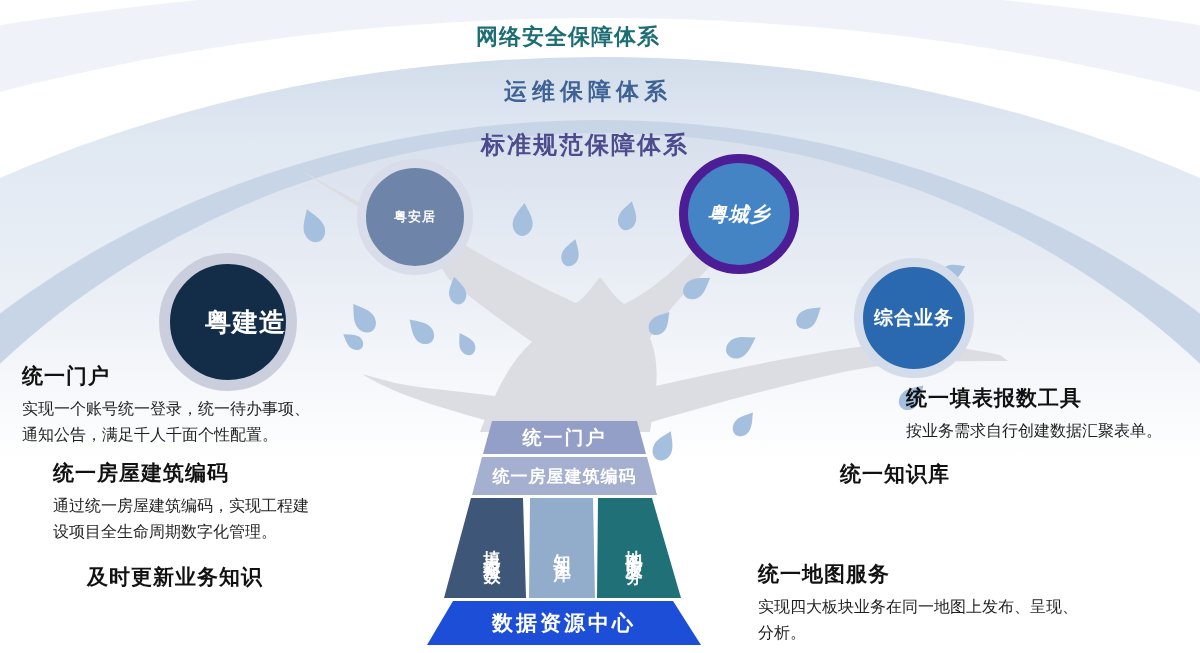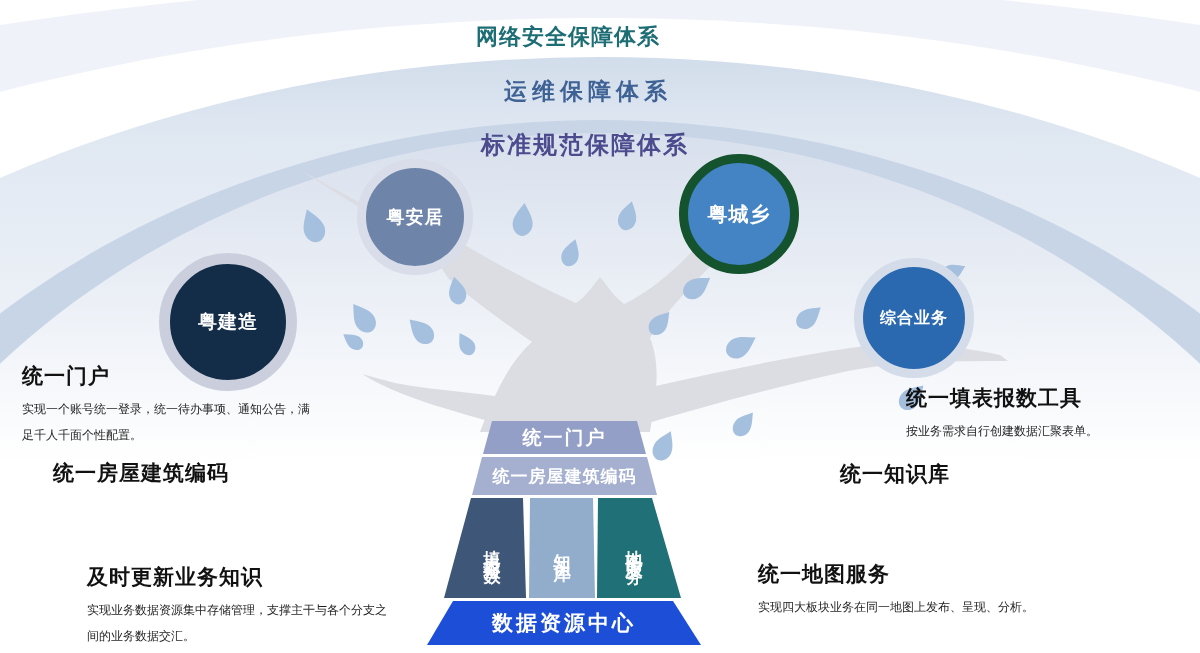--- a/index.html
+++ b/index.html
@@ -14,45 +14,45 @@
     font-weight:bold;white-space:nowrap;z-index:5;
   }
   .arc-1{top:22px;font-size:22px;letter-spacing:1px;transform:translateX(-32px);}
   .arc-2{top:76px;font-size:23px;letter-spacing:5px;transform:translateX(-12px);}
   .arc-3{top:129px;font-size:24px;letter-spacing:2px;transform:translateX(-15px);}
   
   .node{
     position:absolute;border-radius:50%;display:flex;align-items:center;justify-content:center;
     color:#fff;font-weight:bold;z-index:4;letter-spacing:1px;
   }
-  .node-jianzao{left:159px;top:253px;width:116px;height:116px;border:11px solid #cbcfdd;font-size:19px;}
-  .node-anju{left:357px;top:159px;width:98px;height:98px;border:9px solid #d8dde9;font-size:18px;}
-  .node-chengxiang{left:679px;top:154px;width:102px;height:102px;border:9px solid #14532d;font-size:20px;}
-  .node-zonghe{left:854px;top:258px;width:102px;height:102px;border:9px solid #d4dcea;font-size:16px;font-family:Liberation Mono, monospace;}
+  .node-jianzao{left:159px;top:253px;width:116px;height:116px;border:11px solid #cbcfdd;font-size:26px;justify-content:flex-end;}
+  .node-anju{left:357px;top:159px;width:98px;height:98px;border:9px solid #d8dde9;font-size:13px;}
+  .node-chengxiang{left:679px;top:154px;width:102px;height:102px;border:9px solid #4c1d95;font-size:20px;font-style:italic;}
+  .node-zonghe{left:854px;top:258px;width:102px;height:102px;border:9px solid #d4dcea;font-size:19px;font-family:Liberation Mono, monospace;}
   
   .band{
     position:absolute;display:flex;align-items:center;justify-content:center;
     color:#fff;font-weight:bold;z-index:3;
   }
   .band-portal{left:483px;top:421px;width:163px;height:33px;font-size:19px;letter-spacing:2px;
     clip-path:polygon(9px 0,154px 0,163px 100%,0 100%);}
   .band-code{left:472px;top:457px;width:185px;height:38px;font-size:17px;letter-spacing:1px;
     clip-path:polygon(10px 0,175px 0,185px 100%,0 100%);}
   .col{position:absolute;top:498px;height:100px;display:flex;align-items:center;justify-content:center;
     color:#fff;font-weight:bold;z-index:3;}
   .col span{writing-mode:vertical-rl;text-orientation:upright;letter-spacing:6px;font-size:17px;}
   .col-form{left:444px;width:82px;clip-path:polygon(27px 0,79px 0,82px 100%,0 100%);padding-left:14px;box-sizing:border-box;}
   .col-knowledge{left:529px;width:66px;clip-path:polygon(1px 0,64px 0,66px 100%,0 100%);}
   .col-map{left:597px;width:84px;clip-path:polygon(1px 0,55px 0,84px 100%,0 100%);padding-right:10px;box-sizing:border-box;}
   .band-base{left:427px;top:601px;width:274px;height:44px;font-size:21px;letter-spacing:3px;
     clip-path:polygon(26px 0,246px 0,274px 100%,0 100%);}
   
   .feature{position:absolute;z-index:5;color:#1f1f1f;}
   .feature h3{margin:0 0 6px 0;font-size:21px;font-weight:bold;color:#111;letter-spacing:1px;}
-  .feature p{margin:0;font-size:12px;line-height:26px;word-break:break-all;}
+  .feature p{margin:0;font-size:16px;line-height:26px;word-break:break-all;}
   .f-l1{left:22px;top:362px;width:292px;}
   .f-l2{left:53px;top:459px;width:262px;}
   .f-l3{left:87px;top:563px;width:308px;}
   .f-r1{left:906px;top:384px;width:300px;}
   .f-r2{left:840px;top:460px;width:312px;}
   .f-r3{left:758px;top:560px;width:326px;}
 </style>
 </head>
 <body>
 
@@ -167,24 +167,24 @@
   <div class="band band-base" style="background-color: #1d4ed8;">
     <span>数据资源中心</span>
   </div>
 
   <div class="feature f-l1">
     <h3>统一门户</h3>
     <p>实现一个账号统一登录，统一待办事项、通知公告，满足千人千面个性配置。</p>
   </div>
   <div class="feature f-l2">
     <h3>统一房屋建筑编码</h3>
+    <p>通过统一房屋建筑编码，实现工程建设项目全生命周期数字化管理。</p>
   </div>
   <div class="feature f-l3">
     <h3>及时更新业务知识</h3>
-    <p>实现业务数据资源集中存储管理，支撑主干与各个分支之间的业务数据交汇。</p>
   </div>
 
   <div class="feature f-r1">
     <h3>统一填表报数工具</h3>
     <p>按业务需求自行创建数据汇聚表单。</p>
   </div>
   <div class="feature f-r2">
     <h3>统一知识库</h3>
   </div>
   <div class="feature f-r3">

